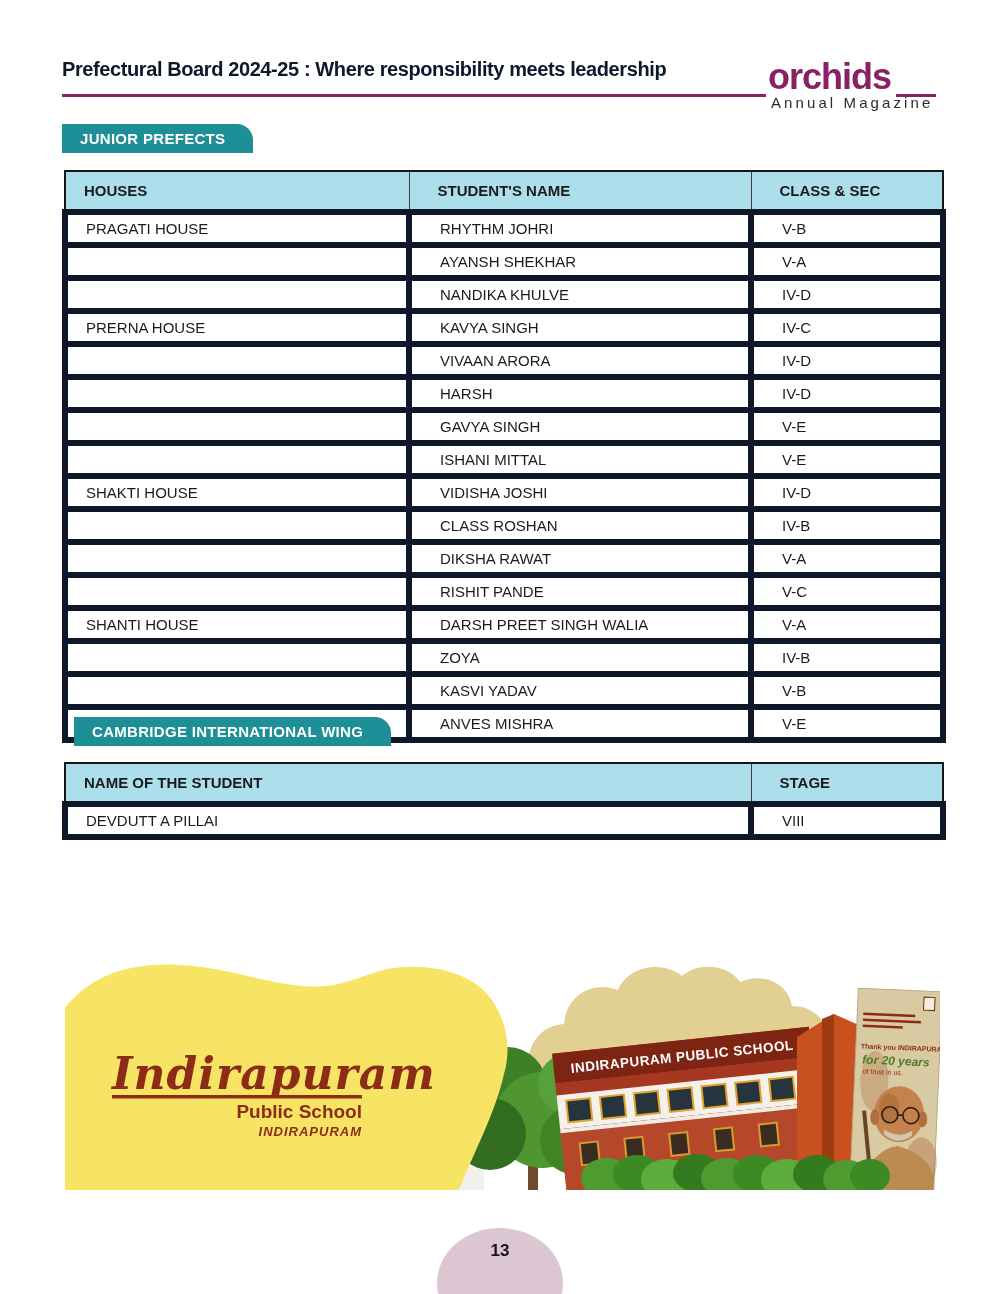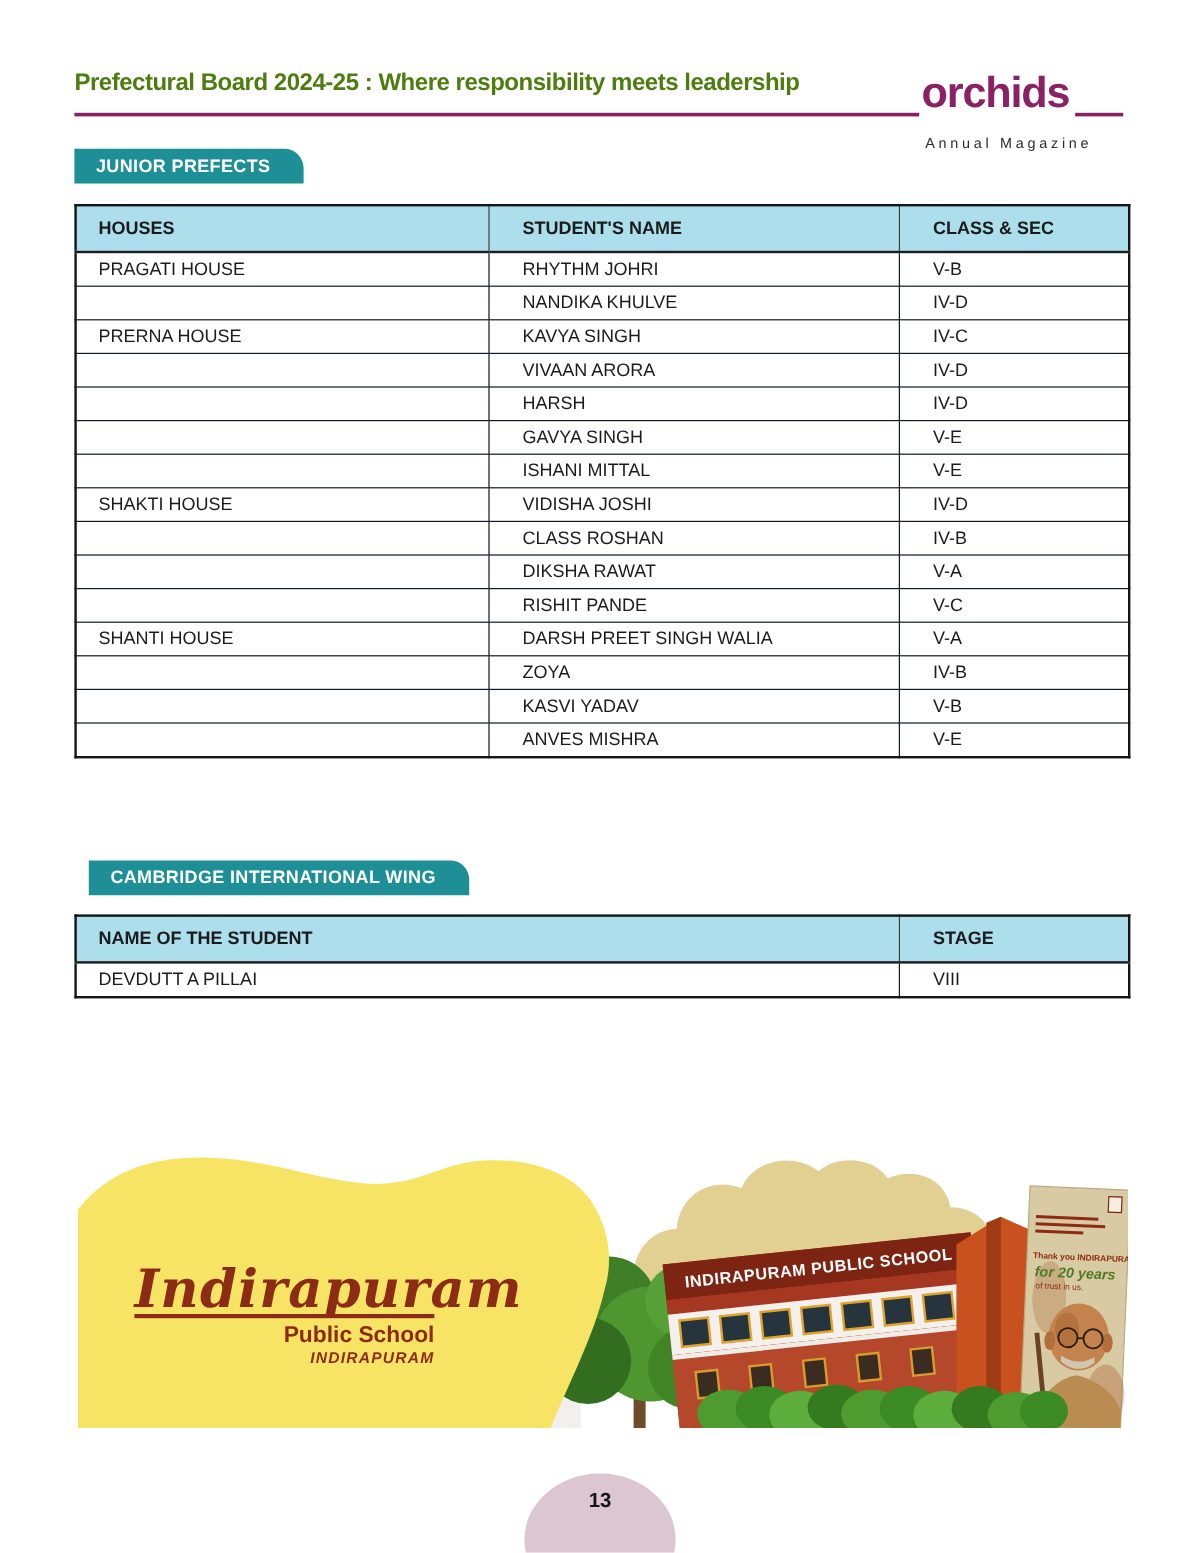--- a/index.html
+++ b/index.html
@@ -6,26 +6,26 @@
   html,body { background:#ffffff; }
   .page {
     position:relative; width:1000px; height:1294px;
     background:#ffffff; overflow:hidden;
     font-family:"Liberation Sans", sans-serif; color:#1b1b1b;
   }
   
   .page-title {
     position:absolute; left:62px; top:58px;
     font-size:20px; font-weight:bold; letter-spacing:-0.4px;
-    color:#4d7c0f;
+    color:#0f172a;
   }
   .title-rule { position:absolute; left:62px; top:94px; width:704px; height:3px; background:#8A2164; }
   .logo-wrap { position:absolute; left:768px; top:60px; width:170px; }
   .logo-text { font-size:36px; font-weight:bold; letter-spacing:-1px; color:#8A2164; line-height:34px; }
-  .logo-sub  { font-size:12px; letter-spacing:3.1px; color:#2b2b2b; margin-top:18px; margin-left:3px; }
+  .logo-sub  { font-size:15px; letter-spacing:3.1px; color:#2b2b2b; margin-top:0; margin-left:3px; }
   .logo-rule-right { position:absolute; left:896px; top:94px; width:40px; height:3px; background:#8A2164; }
   
   .badge {
     position:absolute; left:62px; height:29px; line-height:29px;
     background:#1E8E97; color:#ffffff; font-weight:bold; font-size:15px;
     letter-spacing:0.3px; padding:0 28px 0 18px;
     border-radius:0 16px 0 0;
   }
   .badge-junior    { top:124px; }
   .badge-cambridge { top:717px;margin-left:12px; }
@@ -38,21 +38,21 @@
   }
   .tbl-junior    { top:170px; }
   .tbl-cambridge { top:762px; }
   .tbl th {
     background:#ACDEEC; text-align:left; font-weight:bold;
     padding:10px 12px 10px 18px; border:1px solid #3c3c3c;
     border-bottom:2px solid #1d1d1d; font-size:15px;
   }
   .tbl td {
     padding:5px 12px 5px 18px; height:20px;
-    border:1px solid #0f172a; background:#ffffff;
+    border:6px solid #0f172a; background:#ffffff;
   }
   .tbl th:nth-child(2), .tbl td:nth-child(2),
   .tbl th:nth-child(3), .tbl td:nth-child(3) { padding-left:28px; }
   
   .montage { position:absolute; left:62px; top:962px; width:878px; height:228px; }
   .montage svg { display:block; font-family:"Liberation Sans", sans-serif; }
   
   .page-oval {
     position:absolute; left:437px; top:1228px; width:126px; height:110px;
     background:#DBC6D2; border-radius:50%;
@@ -86,20 +86,25 @@
         <th>HOUSES</th>
         <th>STUDENT'S NAME</th>
         <th>CLASS &amp; SEC</th>
       </tr>
     </thead>
     <tbody>
         <tr>
           <td>PRAGATI HOUSE</td>
           <td>RHYTHM JOHRI</td>
           <td>V-B</td>
+        </tr>
+        <tr>
+          <td></td>
+          <td>AYANSH SHEKHAR</td>
+          <td>V-A</td>
         </tr>
         <tr>
           <td></td>
           <td>NANDIKA KHULVE</td>
           <td>IV-D</td>
         </tr>
         <tr>
           <td>PRERNA HOUSE</td>
           <td>KAVYA SINGH</td>
           <td>IV-C</td>

